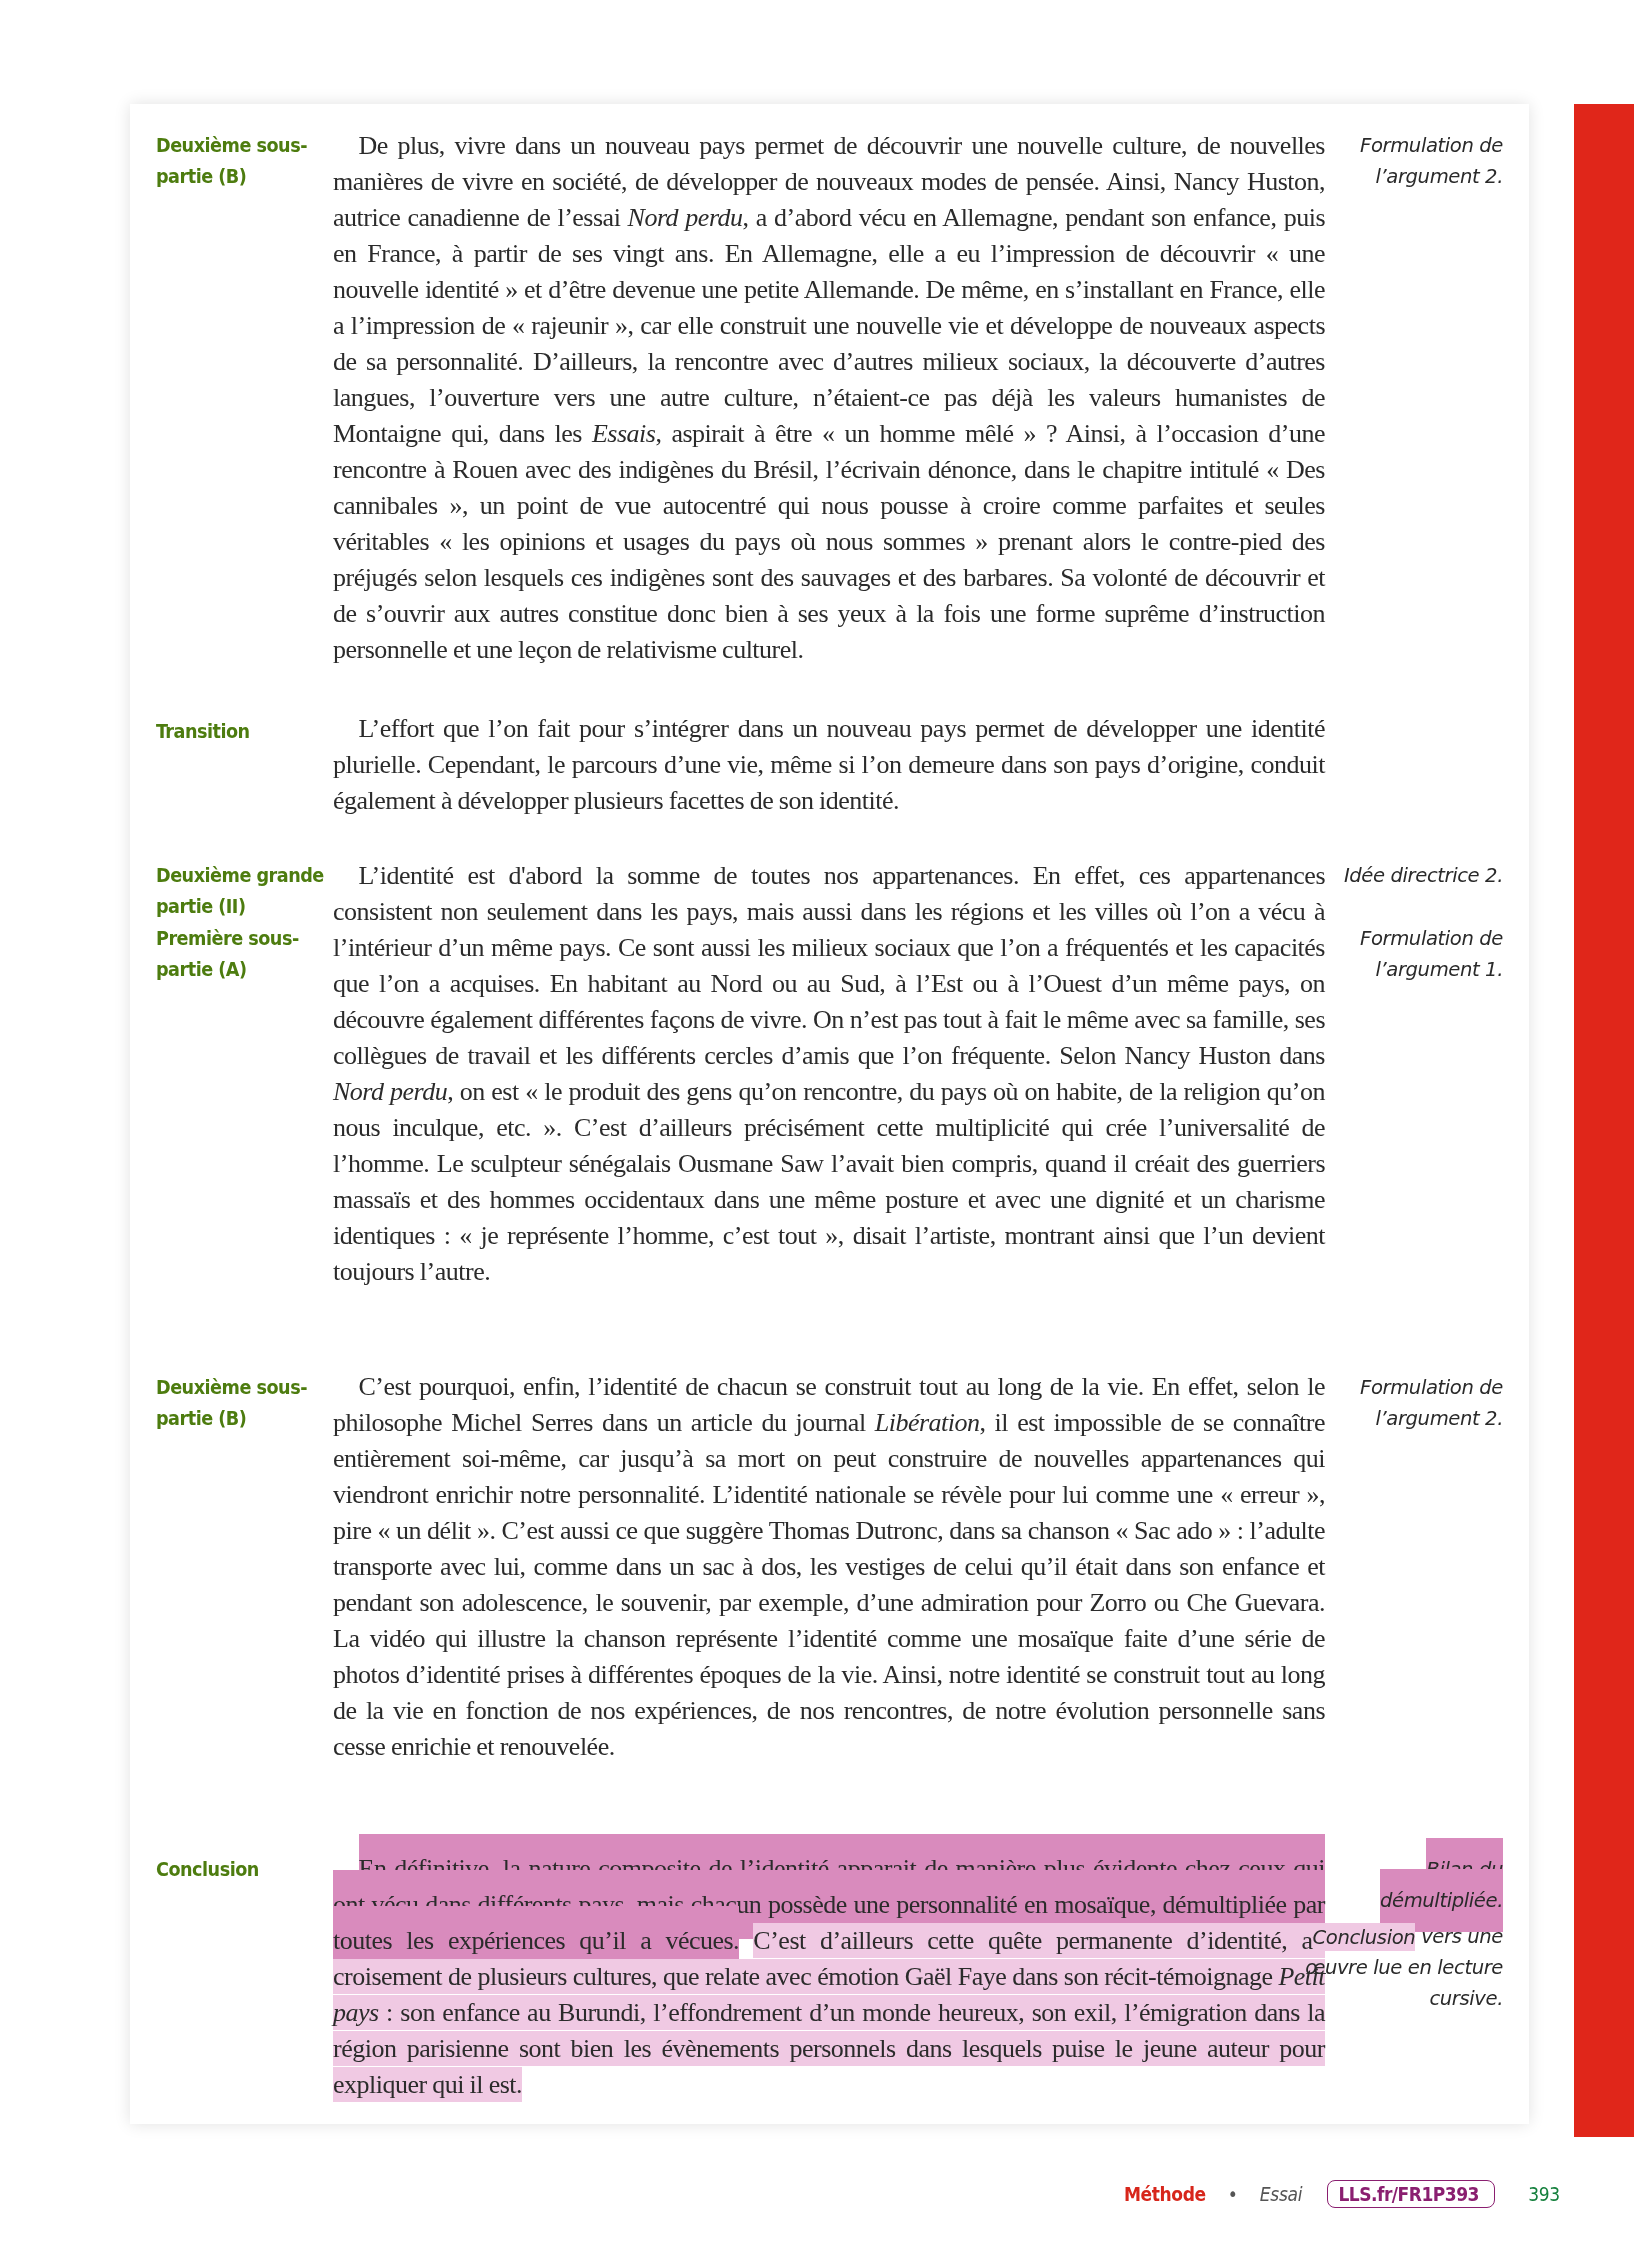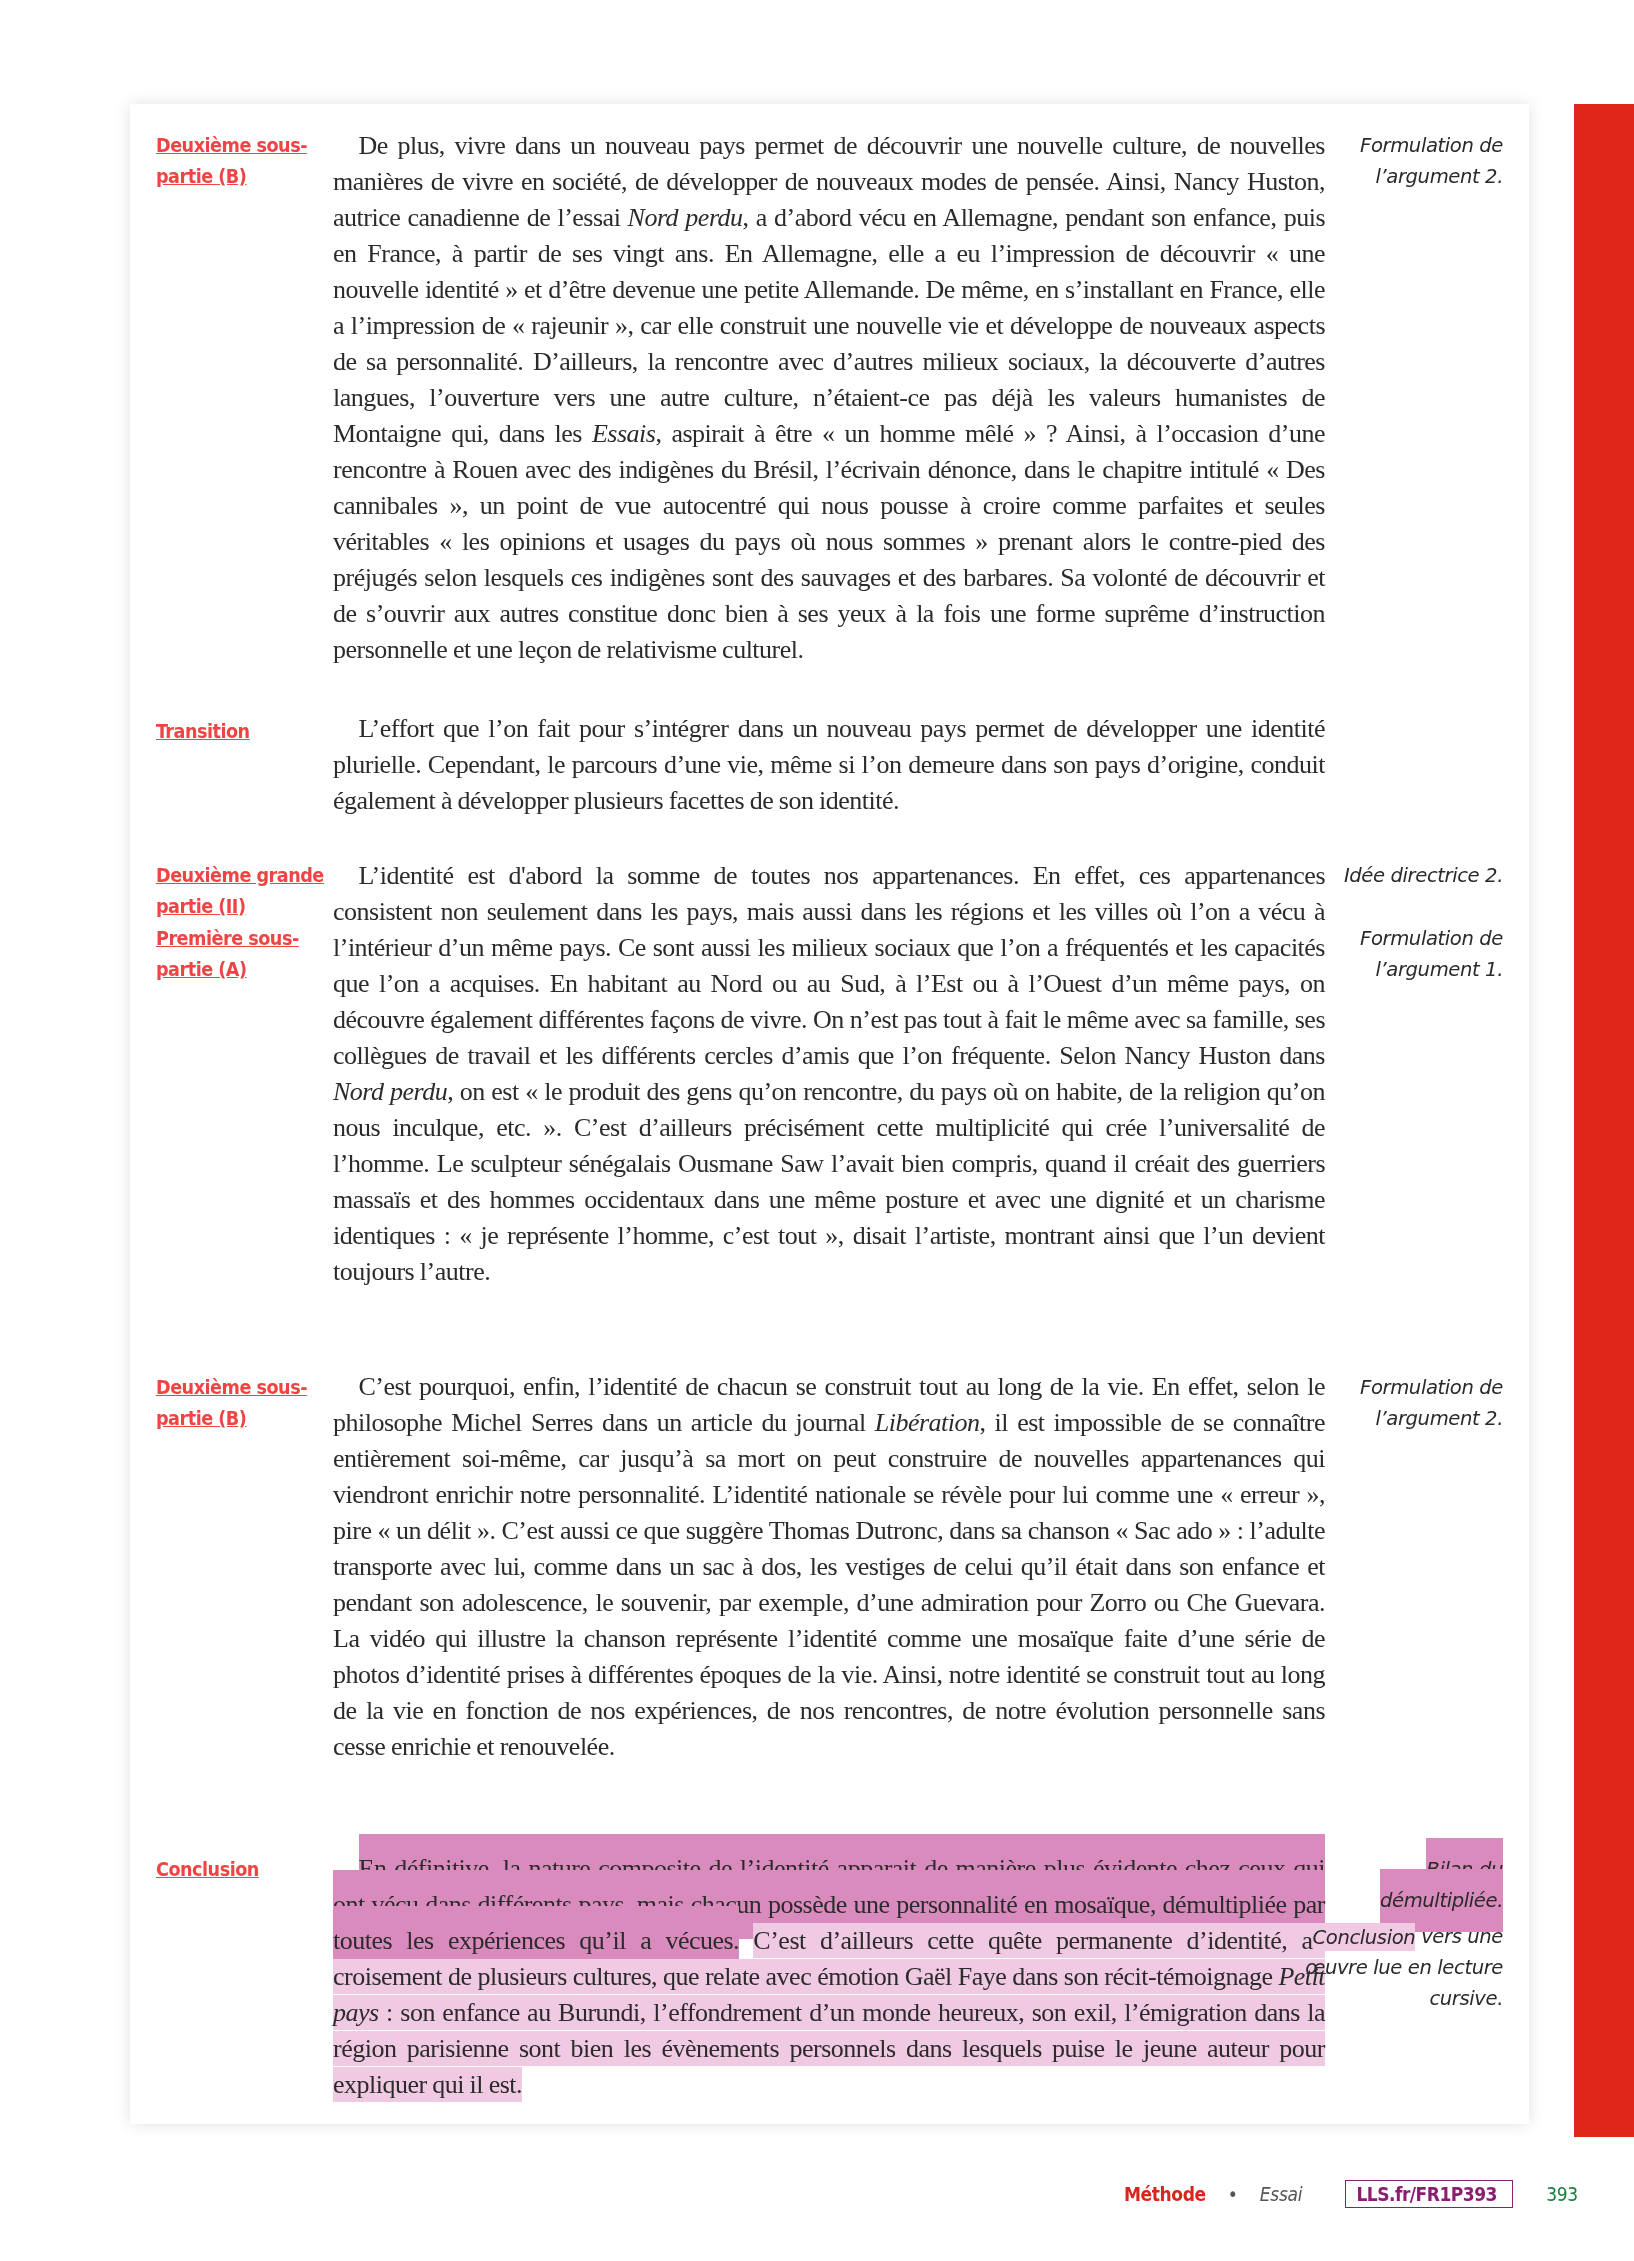--- a/index.html
+++ b/index.html
@@ -7,23 +7,22 @@
   .card {
     position:absolute; left:130px; top:104px; width:1399px; height:2020px;
     background:#ffffff;
     box-shadow: 0 0 15.3px rgba(0,0,0,0.12);
   }
   .redbar { position:absolute; left:1574px; top:104px; width:60px; height:2033px; background:#e0261a; }
   .section { position:absolute; left:0; width:100%; }
   .label {
     position:absolute; left:26px; width:179px;
     font-family:"DejaVu Sans Condensed","DejaVu Sans", sans-serif;
-    font-weight:bold; font-size:19.6px; line-height:31px; color:#ef4444;
+    font-weight:bold; font-size:19.6px; line-height:31px; color:#4d7c0f;
     letter-spacing:-0.5px;
-    text-decoration:underline;
   }
   .body {
     position:absolute; left:203px; width:992px;
     font-family:"Liberation Serif","DejaVu Serif", serif;
     font-size:26px; line-height:36px; color:#2b2b2b;
     text-align:justify; letter-spacing:-0.5px; word-spacing:-0.4px;
   }
   .body p { margin:0; text-indent:25.5px; }
   .anno {
     position:absolute; right:26px; width:204px; text-align:right;
@@ -36,22 +35,22 @@
   .hl-light { background:#f0c9e3; box-decoration-break:clone; -webkit-box-decoration-break:clone; padding:2.6px 0; }
   .footer {
     position:absolute; top:2177px; left:1124px; height:34px;
     display:flex; align-items:center; gap:22px;
     font-family:"DejaVu Sans Condensed","DejaVu Sans", sans-serif; font-size:19px;
   }
   .f-method { color:#d7261b; font-weight:bold; letter-spacing:-0.4px; }
   .f-sep { color:#555; }
   .f-essai { color:#555; font-style:italic; letter-spacing:-0.3px; }
   .f-link {
-    border:1.7px solid #8a1f70; border-radius:0; padding:1.7px 15.3px 1.7px 10.2px;
-    color:#8a1f70; font-weight:bold; letter-spacing:-0.5px; margin-left:21px;
+    border:1.7px solid #8a1f70; border-radius:8px; padding:1.7px 15.3px 1.7px 10.2px;
+    color:#8a1f70; font-weight:bold; letter-spacing:-0.5px; margin-left:3px;
   }
   .f-page { color:#15803d; margin-left:11px; letter-spacing:-0.4px; }
 </style>
 </head>
 <body>
 
 <div class="redbar"></div>
 
 <div class="card">
 

